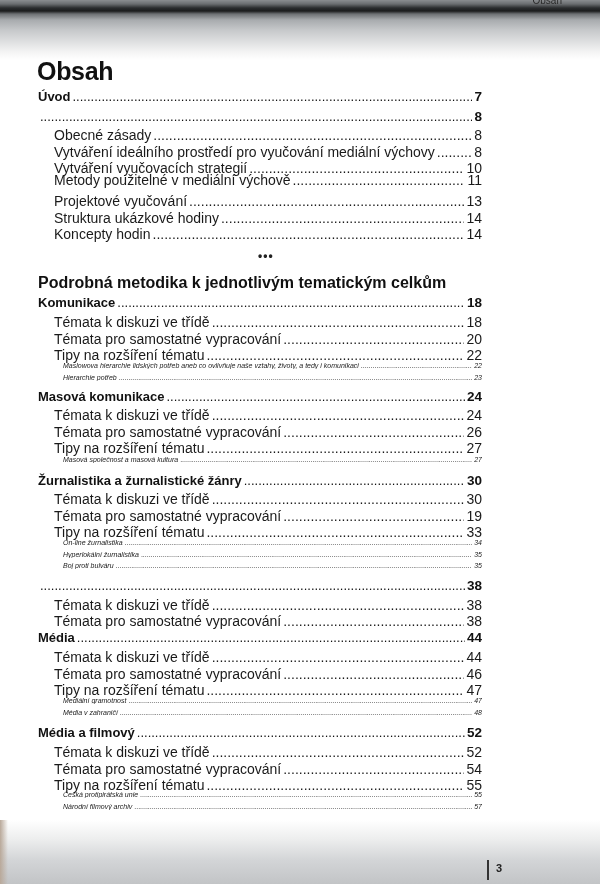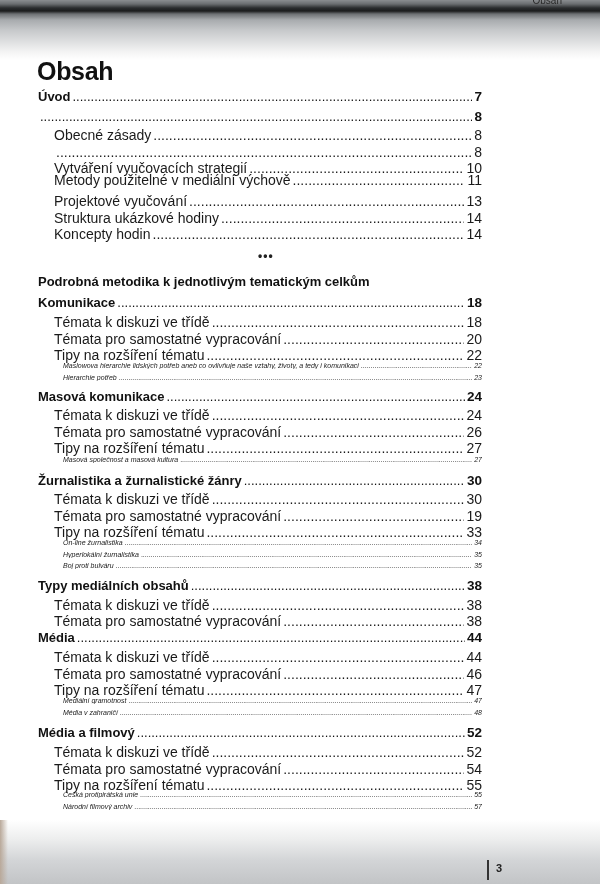--- a/index.html
+++ b/index.html
@@ -52,21 +52,21 @@
     }
     .row .num { flex: 0 0 auto; text-align: right; }
 
     .lvl1 { left: 38px; width: 444px; font-size: 13px; font-weight: bold; color: #111; }
     .lvl1 .leader { font-weight: normal; font-size: 13px; }
     .lvl1 .num { font-size: 13.5px; }
     .lvl2 { left: 54px; width: 428px; font-size: 14px; color: #1a1a1a; }
     .lvl3 { left: 63px; width: 419px; font-size: 7px; font-style: italic; color: #1a1a1a; }
     .lvl3 .leader { font-style: normal; }
     .section-heading {
-      position: absolute; left: 38px; top: 274px; font-size: 13px; font-weight: bold; color: #111;
+      position: absolute; left: 38px; top: 274px; font-size: 16px; font-weight: bold; color: #111;
     }
     .separator {
       position: absolute; left: 258px; top: 249px; font-size: 12px; font-weight: bold; letter-spacing: 1px; color: #222;
     }
   </style>
 </head>
 <body>
 
 <div class="top-band">
   <span class="running-head">Obsah</span>
@@ -85,20 +85,21 @@
   <div class="row lvl1" style="top:109px">
     <span class="leader"></span>
     <span class="num">8</span>
   </div>
   <div class="row lvl2" style="top:127px">
     <span class="label">Obecné zásady</span>
     <span class="leader"></span>
     <span class="num">8</span>
   </div>
   <div class="row lvl2" style="top:143.5px">
+    <span class="label">Vytváření ideálního prostředí pro vyučování mediální výchovy</span>
     <span class="leader"></span>
     <span class="num">8</span>
   </div>
   <div class="row lvl2" style="top:160px">
     <span class="label">Vytváření vyučovacích strategií</span>
     <span class="leader"></span>
     <span class="num">10</span>
   </div>
   <div class="row lvl2" style="top:172px">
     <span class="label">Metody použitelné v mediální výchově</span>
@@ -211,21 +212,20 @@
     <span class="leader"></span>
     <span class="num">35</span>
   </div>
   <div class="row lvl3" style="top:562px">
     <span class="label">Boj proti bulváru</span>
     <span class="leader"></span>
     <span class="num">35</span>
   </div>
 
   <div class="row lvl1" style="top:578px">
-    <span class="label">Typy mediálních obsahů</span>
     <span class="leader"></span>
     <span class="num">38</span>
   </div>
   <div class="row lvl2" style="top:597px">
     <span class="label">Témata k diskuzi ve třídě</span>
     <span class="leader"></span>
     <span class="num">38</span>
   </div>
   <div class="row lvl2" style="top:613px">
     <span class="label">Témata pro samostatné vypracování</span>

